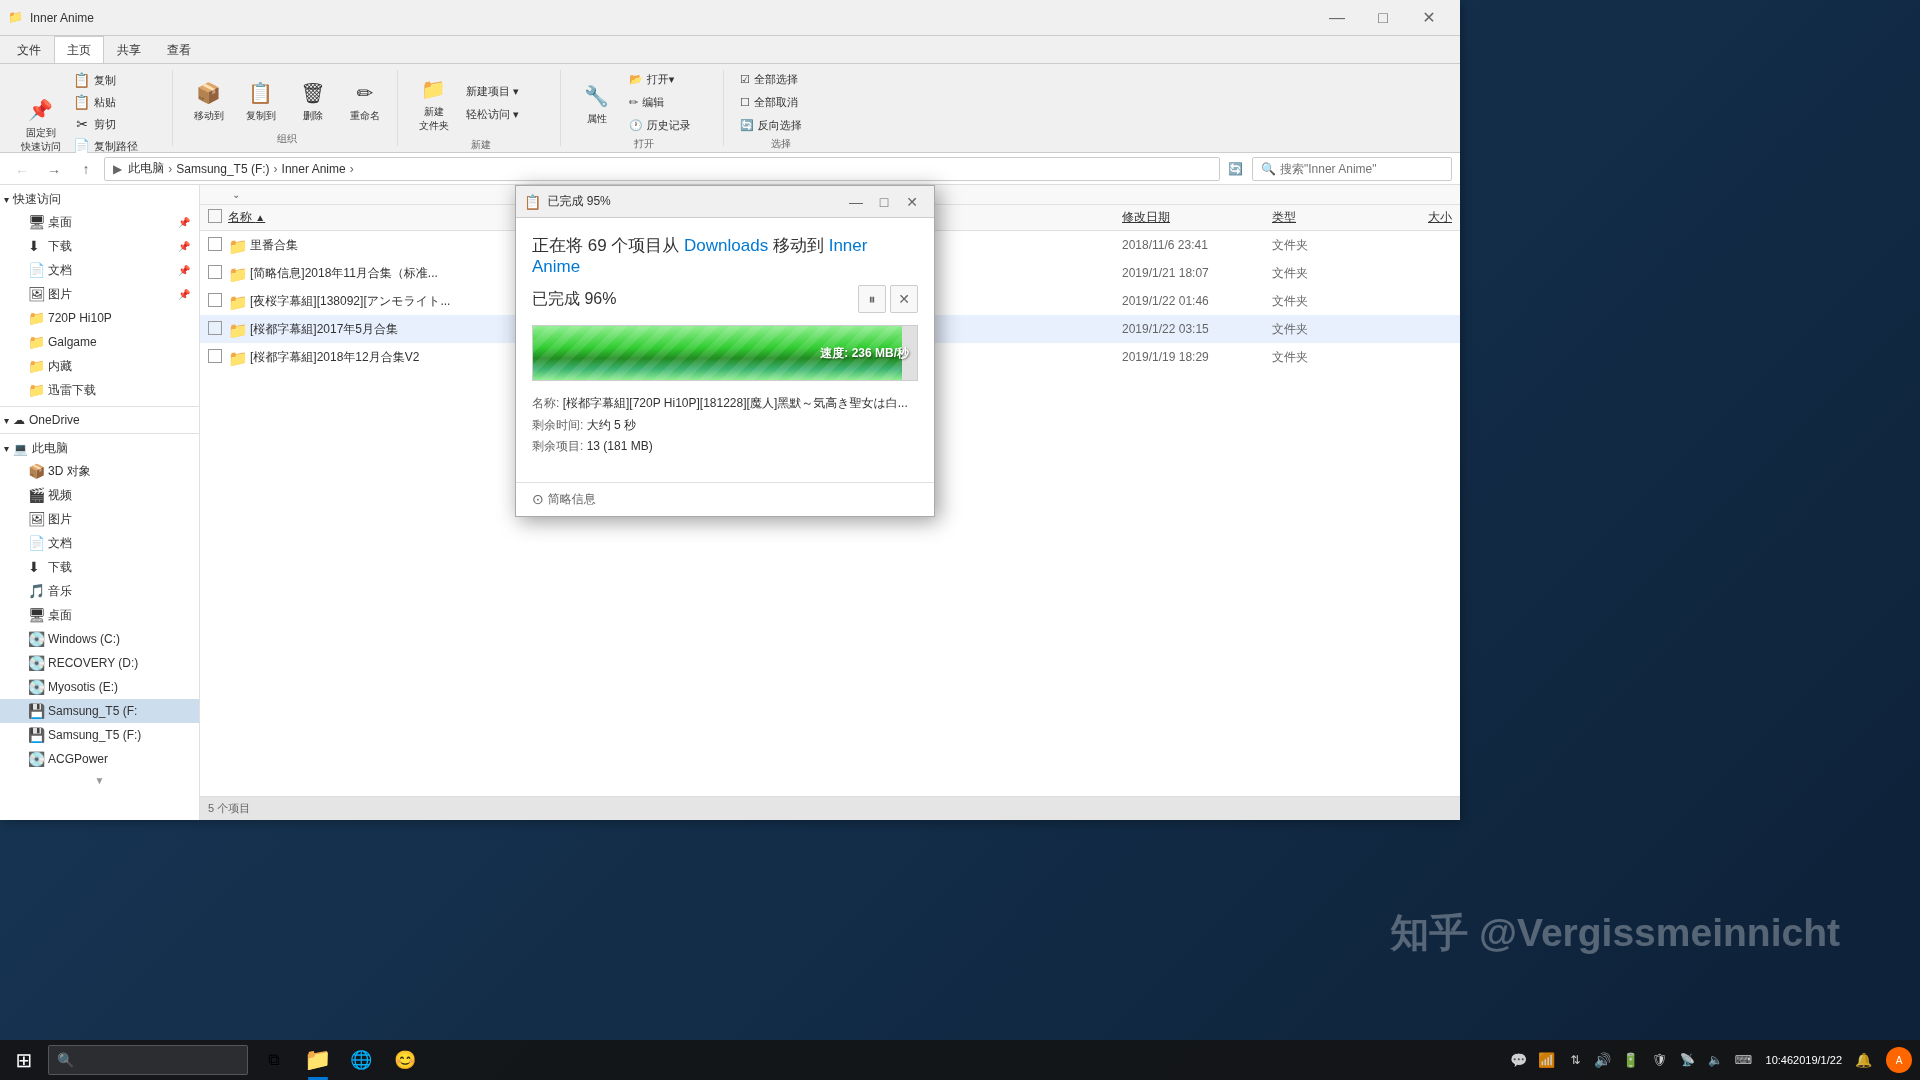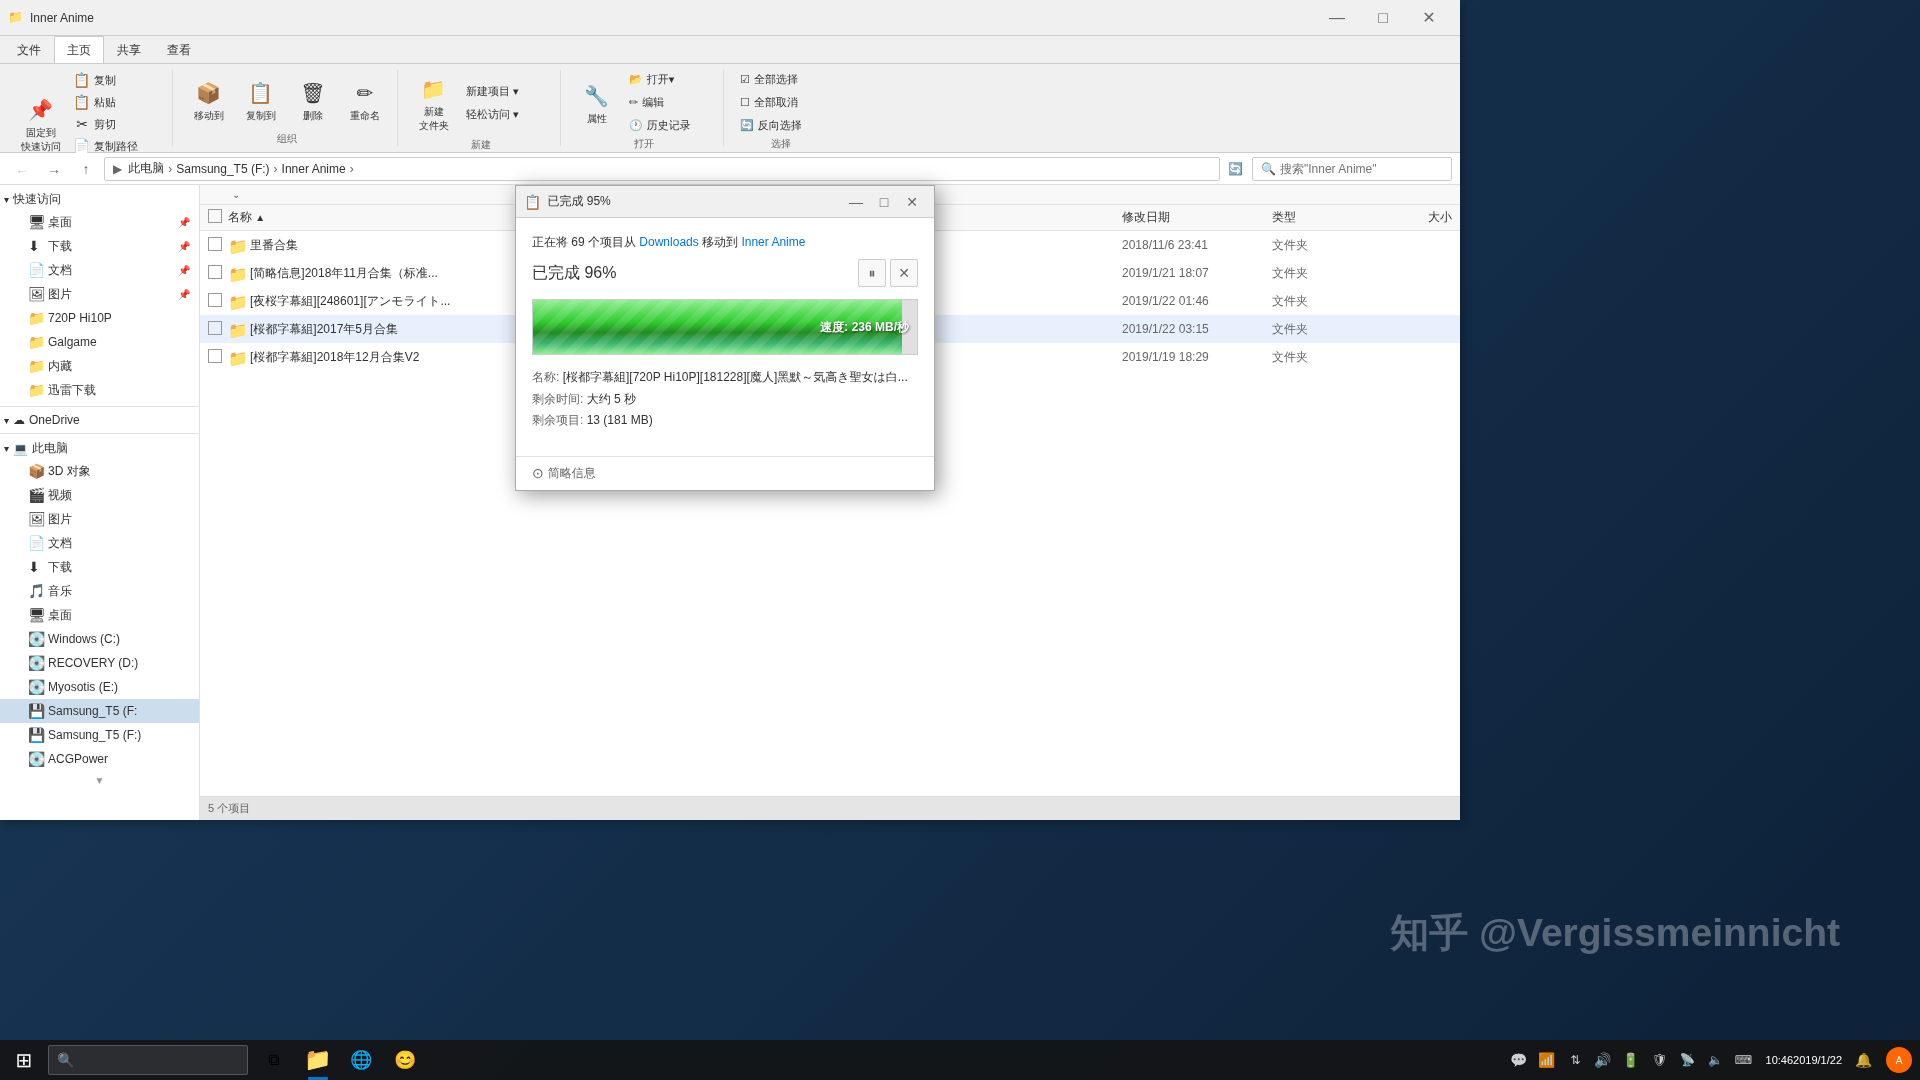--- a/index.html
+++ b/index.html
@@ -57,21 +57,21 @@
     .sidebar-item.active { background: #cde; }
     .sidebar-item-icon { width: 16px; height: 16px; font-size: 14px; flex-shrink: 0; }
     .sidebar-item-label { flex: 1; overflow: hidden; text-overflow: ellipsis; white-space: nowrap; }
     .sidebar-pin { font-size: 10px; color: #0078d4; }
     .sidebar-header { display: flex; align-items: center; padding: 2px 4px; cursor: pointer; font-size: 12px; color: #333; }
     .sidebar-header-arrow { margin-right: 4px; font-size: 10px; }
     .sidebar-divider { height: 1px; background: #e0e0e0; margin: 4px 0; }
 
     
     .file-area { flex: 1; display: flex; flex-direction: column; overflow: hidden; }
-    .file-list-header { display: flex; align-items: center; padding: 0 8px; height: 26px; border-bottom: 1px solid #e0e0e0; background: #f8f8f8; font-size: 12px; color: #333; flex-shrink: 0; }
+    .file-list-header { display: flex; align-items: center; padding: 0 8px; height: 26px; border-bottom: 1px solid #e0e0e0; background: #f8f8f8; font-size: 12px; color: #333; flex-shrink: 0; text-decoration: underline; }
     .col-check { width: 20px; }
     .col-name { flex: 1; cursor: pointer; }
     .col-date { width: 150px; cursor: pointer; }
     .col-type { width: 100px; cursor: pointer; }
     .col-size { width: 80px; cursor: pointer; text-align: right; }
     .sort-arrow { font-size: 10px; }
 
     .file-list { flex: 1; overflow-y: auto; }
     .file-row { display: flex; align-items: center; padding: 0 8px; height: 28px; font-size: 12px; color: #333; cursor: pointer; }
     .file-row.highlighted { background: #e8f0fe; }
@@ -87,21 +87,21 @@
 
     
     .progress-dialog { position: absolute; top: 185px; left: 515px; width: 420px; background: #fff; border: 1px solid #aaa; box-shadow: 4px 4px 20px rgba(0,0,0,0.4); z-index: 100; }
     .dialog-title-bar { background: #f0f0f0; height: 32px; display: flex; align-items: center; padding: 0 8px; border-bottom: 1px solid #ccc; }
     .dialog-icon { font-size: 14px; margin-right: 6px; }
     .dialog-title-text { flex: 1; font-size: 12px; color: #333; }
     .dialog-title-btns { display: flex; }
     .dialog-title-btn { width: 28px; height: 28px; display: flex; align-items: center; justify-content: center; cursor: pointer; font-size: 14px; color: #666; }
 
     .dialog-body { padding: 16px; }
-    .dialog-subtitle { font-size: 12px; color: #333; margin-bottom: 8px; }
+    .dialog-subtitle { font-size: 17px; color: #333; margin-bottom: 8px; }
     .dialog-subtitle a { color: #0078d4; text-decoration: none; }
     .dialog-status { font-size: 16px; font-weight: 500; color: #333; margin-bottom: 12px; display: flex; align-items: center; justify-content: space-between; }
     .dialog-status-btns { display: flex; gap: 4px; }
     .status-action-btn { width: 28px; height: 28px; display: flex; align-items: center; justify-content: center; cursor: pointer; border: 1px solid #ccc; border-radius: 2px; font-size: 14px; color: #666; background: #f8f8f8; }
 
     
     .progress-container { height: 56px; background: #e0e0e0; border: 1px solid #ccc; position: relative; overflow: hidden; margin-bottom: 12px; }
     .progress-fill { position: absolute; top: 0; left: 0; height: 100%; background: linear-gradient(to bottom, #90ee90 0%, #32cd32 40%, #228b22 60%, #3cb371 80%, #90ee90 100%); animation: progressAnim 0.5s ease; }
     .progress-speed { position: absolute; right: 8px; top: 50%; transform: translateY(-50%); font-size: 12px; color: #fff; text-shadow: 1px 1px 2px rgba(0,0,0,0.5); font-weight: bold; }
     .progress-waves { position: absolute; top: 0; left: 0; width: 100%; height: 100%; background: repeating-linear-gradient(
@@ -463,21 +463,21 @@
               <span>[简略信息]2018年11月合集（标准...</span>
             </div>
             <div class="file-date">2019/1/21 18:07</div>
             <div class="file-type">文件夹</div>
             <div class="file-size"></div>
           </div>
           <div class="file-row">
             <div class="col-check"><div class="checkbox"></div></div>
             <div class="file-name" style="display: flex; align-items: center; flex: 1 1 0%; overflow: hidden;">
               <span class="file-icon">📁</span>
-              <span>[夜桜字幕組][248601][アンモライト...</span>
+              <span>[夜桜字幕組][138092][アンモライト...</span>
             </div>
             <div class="file-date">2019/1/22 01:46</div>
             <div class="file-type">文件夹</div>
             <div class="file-size"></div>
           </div>
           <div class="file-row highlighted">
             <div class="col-check"><div class="checkbox"></div></div>
             <div class="file-name" style="display: flex; align-items: center; flex: 1 1 0%; overflow: hidden;">
               <span class="file-icon">📁</span>
               <span>[桜都字幕組]2017年5月合集</span>

